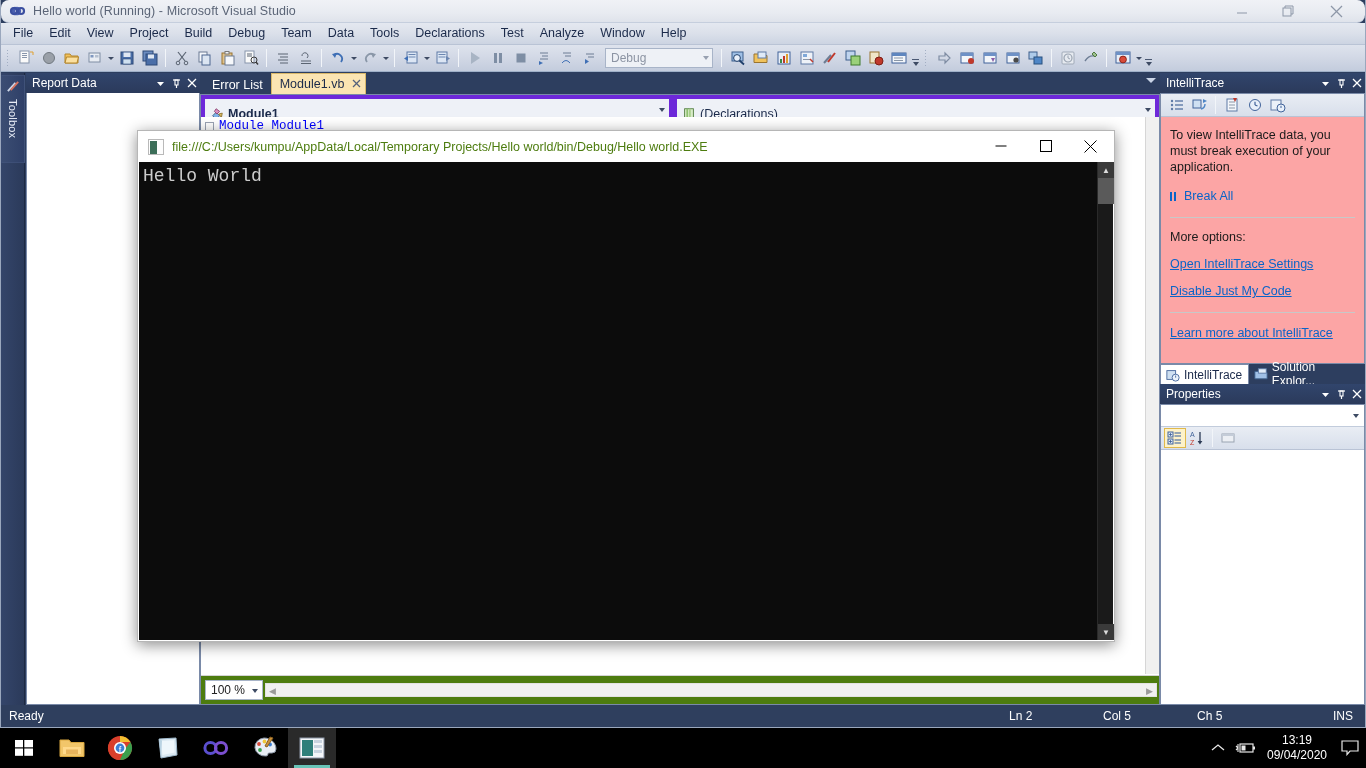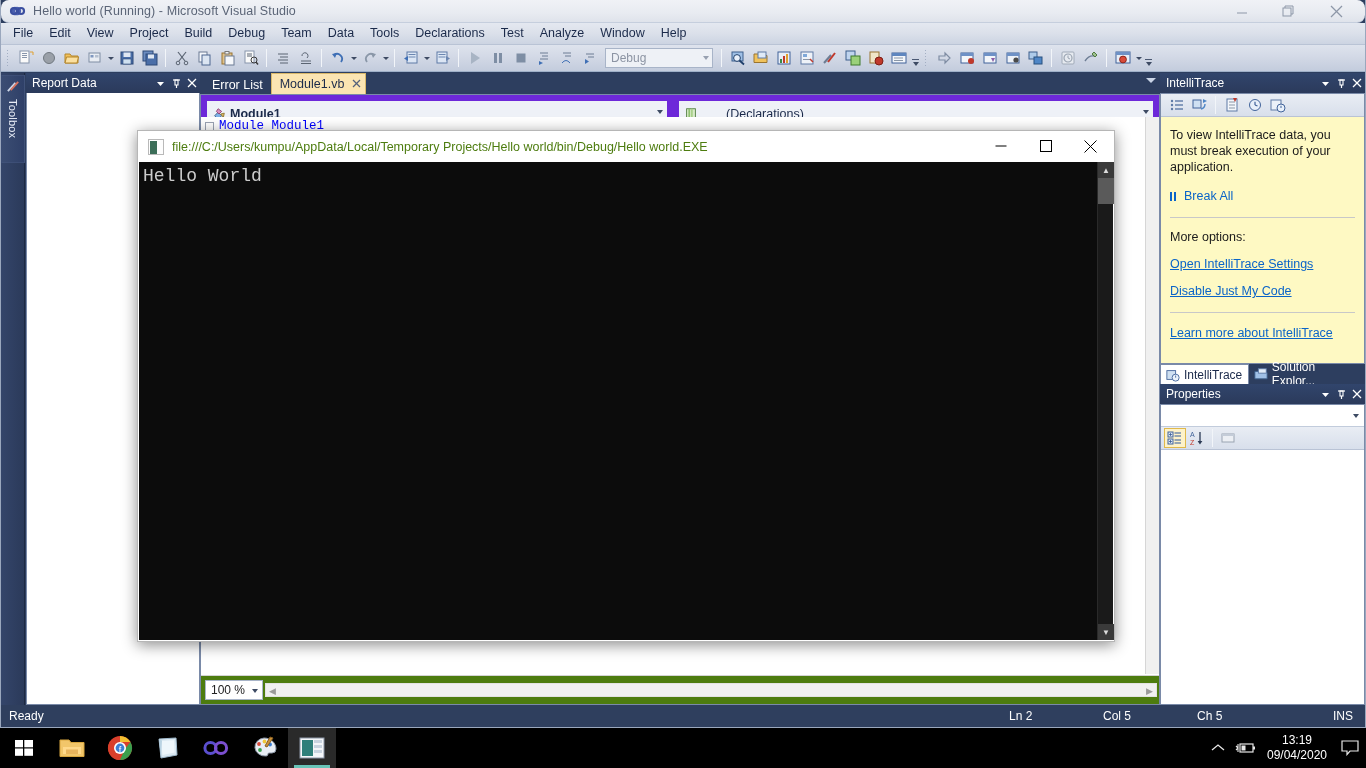--- a/index.html
+++ b/index.html
@@ -249,30 +249,30 @@
   #nav-bars {
     display: flex;
     height: 22px;
     background: #eef1f7;
     border-bottom: 1px solid #c2ccdc;
   }
   .nav-combo {
     display: flex; align-items: center;
     height: 38px;
     background: #eef1f7;
-    border: 6px solid #6d28d9;
+    border: 4px solid #6d28d9;
     margin: 0;
     position: relative;
     font-size: 12.5px;
     color: #1b2a4a;
     font-weight: bold;
     padding-left: 4px;
   }
   .nav-combo.left { width: 472px; }
-  .nav-combo.right { flex: 1; font-weight: normal; gap: 24px; }
+  .nav-combo.right { flex: 1; font-weight: normal; }
   .nav-combo .cbo-arrow {
     position: absolute; right: 4px; top: 9px;
     width: 0; height: 0;
     border-left: 3px solid transparent;
     border-right: 3px solid transparent;
     border-top: 4px solid #3d4a63;
   }
   .nav-ico { width: 15px; height: 15px; margin-right: 4px; display:flex; align-items:center; justify-content:center;}
   #code-area {
     position: absolute; left: 0; right: 14px; top: 22px; bottom: 30px;
@@ -339,21 +339,21 @@
     position: absolute; right: 0; top: 0; bottom: 0;
     width: 205px;
     background: #2d3e5f;
   }
   #intellitrace-panel {
     position: absolute; left: 0; right: 0; top: 0;
     height: 311px;
   }
   #it-body {
     position: absolute; left: 0; right: 0; top: 20px; bottom: 20px;
-    background: #fef9c3;
+    background: #fca5a5;
     border: 1px solid #7a8aa8;
   }
   #it-toolbar {
     height: 23px;
     background: linear-gradient(to bottom, #e9edf4, #d8dfeb);
     border-bottom: 1px solid #b9c3d5;
     display: flex; align-items: center;
     padding-left: 4px;
   }
   #it-content { padding: 10px 9px 0 9px; }

